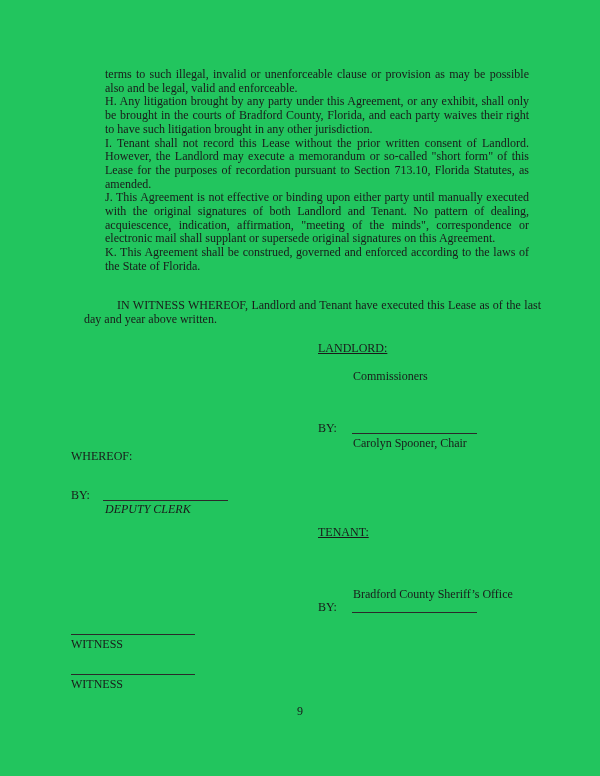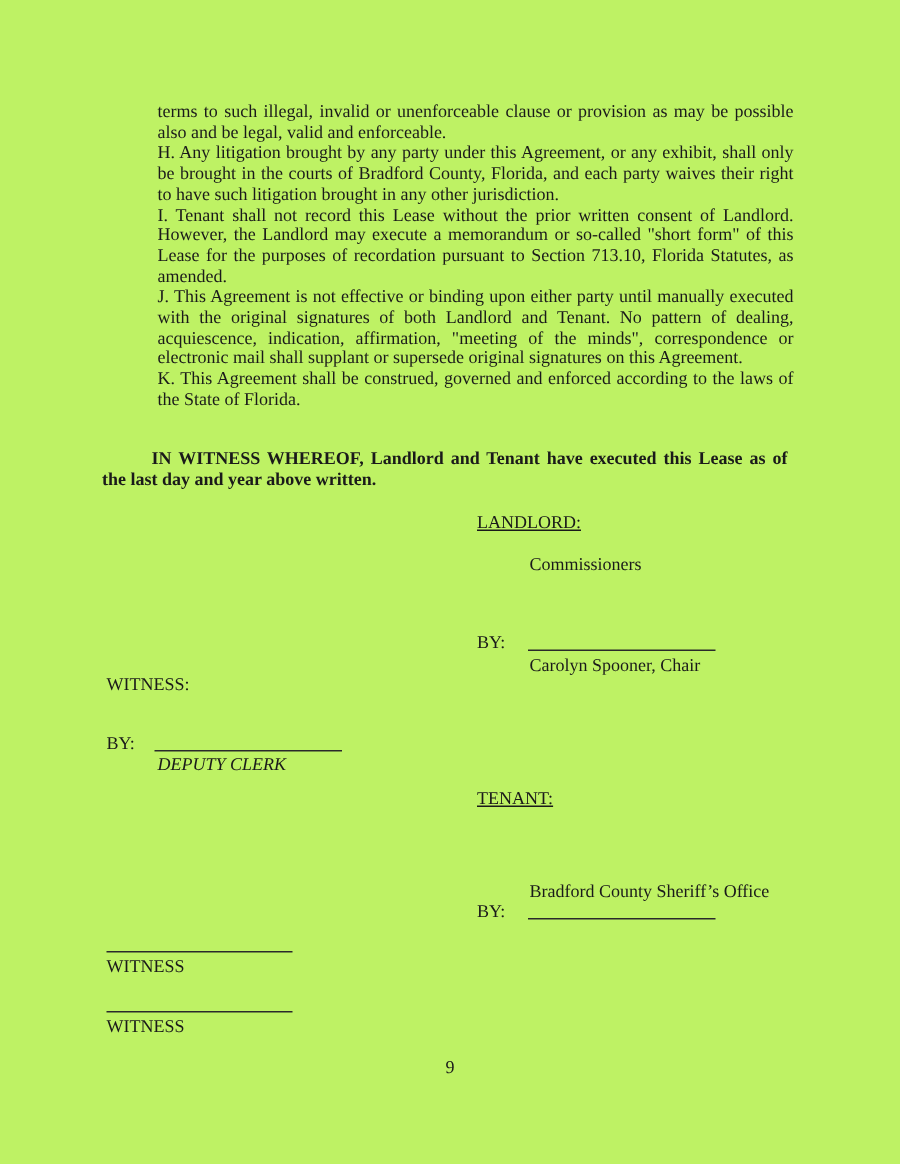--- a/index.html
+++ b/index.html
@@ -4,46 +4,45 @@
 <style>
   html, body {
     margin: 0;
     padding: 0;
     background: #ffffff;
   }
   .page {
     position: relative;
     width: 600px;
     height: 776px;
-    background: #bef264;
+    background: #22c55e;
     font-family: "Liberation Serif", "DejaVu Serif", serif;
     font-size: 12px;
     line-height: 13.7px;
     color: #1a1a1a;
     overflow: hidden;
   }
   .clauses {
     position: absolute;
     left: 105px;
     top: 68px;
     width: 424px;
     text-align: justify;
   }
   .clauses p {
     margin: 0;
   }
   .witness-para {
     position: absolute;
-    left: 68px;
+    left: 84px;
     top: 299px;
     width: 457px;
     margin: 0;
     text-align: justify;
     text-indent: 33px;
-    font-weight: bold;
   }
   .abs {
     position: absolute;
     white-space: nowrap;
   }
   .u {
     text-decoration: underline;
   }
   .sig-line {
     position: absolute;
@@ -95,21 +94,21 @@
   </div>
 
   <p class="witness-para">IN WITNESS WHEREOF, Landlord and Tenant have executed this Lease as of the last day and year above written.</p>
 
   <div class="abs u landlord-label">LANDLORD:</div>
   <div class="abs landlord-org2">Commissioners</div>
   <div class="abs landlord-by">BY:</div>
   <div class="sig-line landlord-sigline"></div>
   <div class="abs landlord-signer">Carolyn Spooner, Chair</div>
 
-  <div class="abs attest-label">WITNESS:</div>
+  <div class="abs attest-label">WHEREOF:</div>
   <div class="abs attest-by">BY:</div>
   <div class="sig-line attest-sigline"></div>
   <div class="abs attest-title">DEPUTY CLERK</div>
 
   <div class="abs u tenant-label">TENANT:</div>
   <div class="abs tenant-org">Bradford County Sheriff’s Office</div>
   <div class="abs tenant-by">BY:</div>
   <div class="sig-line tenant-sigline"></div>
 
   <div class="sig-line witness1-line"></div>

